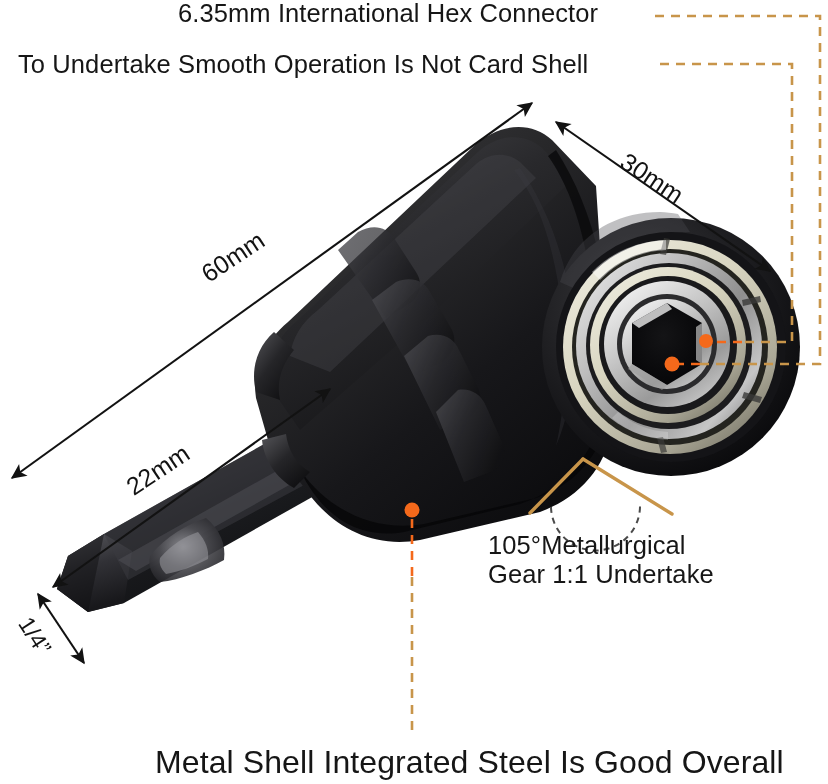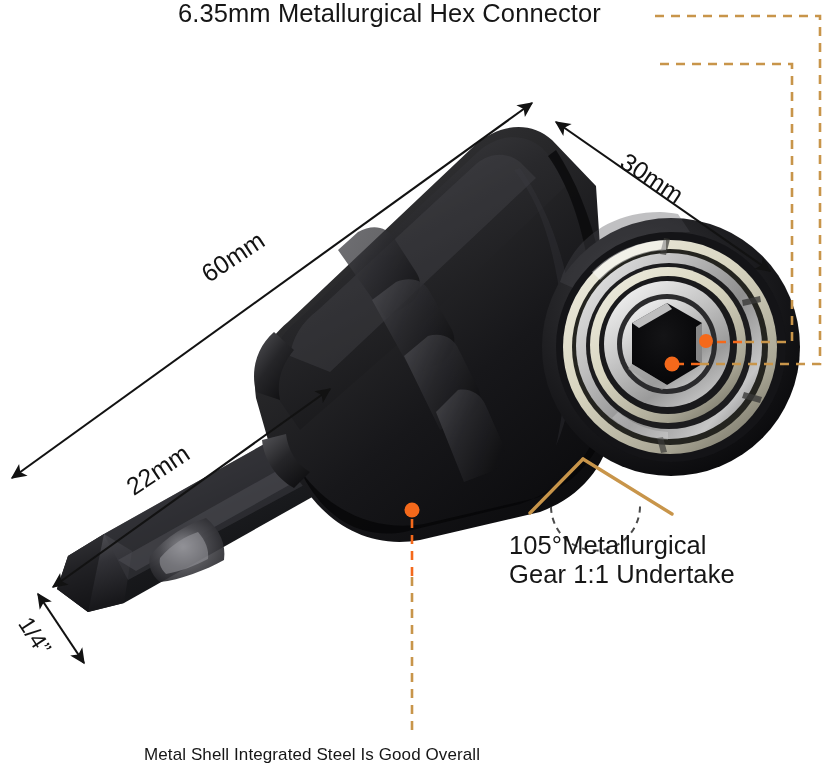--- a/index.html
+++ b/index.html
@@ -16,23 +16,23 @@
   .lbl{
     position:absolute;
     white-space:nowrap;
     color:#161616;
     font-weight:500;
     letter-spacing:.1px;
     line-height:1.12;
   }
   .lbl-top1{left:178px;top:-1px;font-size:25.5px;}
   .lbl-top2{left:18px;top:50px;font-size:25.5px;}
-  .lbl-angle{left:509px;top:531px;font-size:25.5px;}
+  .lbl-angle{left:488px;top:531px;font-size:25.5px;}
   .lbl-angle span{display:block;}
-  .lbl-bottom{left:144px;top:745px;font-size:17px;}
+  .lbl-bottom{left:155px;top:745px;font-size:32px;}
 
   .dimtxt{
     position:absolute;white-space:nowrap;
     font-size:25px;font-weight:500;color:#121212;
     transform-origin:0 0;
   }
   .dim-60{left:196px;top:264px;transform:rotate(-33.5deg);}
   .dim-30{left:631px;top:147px;transform:rotate(33.5deg);}
   .dim-22{left:121px;top:477px;transform:rotate(-33.5deg);}
   .dim-quarter{left:35px;top:612px;font-size:23px;transform:rotate(57deg);}
@@ -260,22 +260,23 @@
       <path d="M551,507 A44 44 0 0 0 640,505" stroke="#4a4a4a" stroke-width="2" fill="none" stroke-dasharray="6 5"></path>
     </g>
 
     <g>
       <circle cx="672" cy="364" r="7.5" fill="#F4691B"></circle>
       <circle cx="706" cy="341" r="7" fill="#F4691B"></circle>
       <circle cx="412" cy="510" r="7.5" fill="#F4691B"></circle>
     </g>
   </svg>
 
-  <div class="lbl lbl-top1">6.35mm Metallurgical Hex Connector</div>
-
+  <div class="lbl lbl-top1">6.35mm International Hex Connector</div>
+
+  <div class="lbl lbl-top2">To Undertake Smooth Operation Is Not Card Shell</div>
 
   <div class="lbl lbl-angle">
     <span>105°Metallurgical</span>
     <span>Gear 1:1 Undertake</span>
   </div>
 
   <div class="lbl lbl-bottom">Metal Shell Integrated Steel Is Good Overall</div>
 
   <div class="dimtxt dim-60">60mm</div>
 

